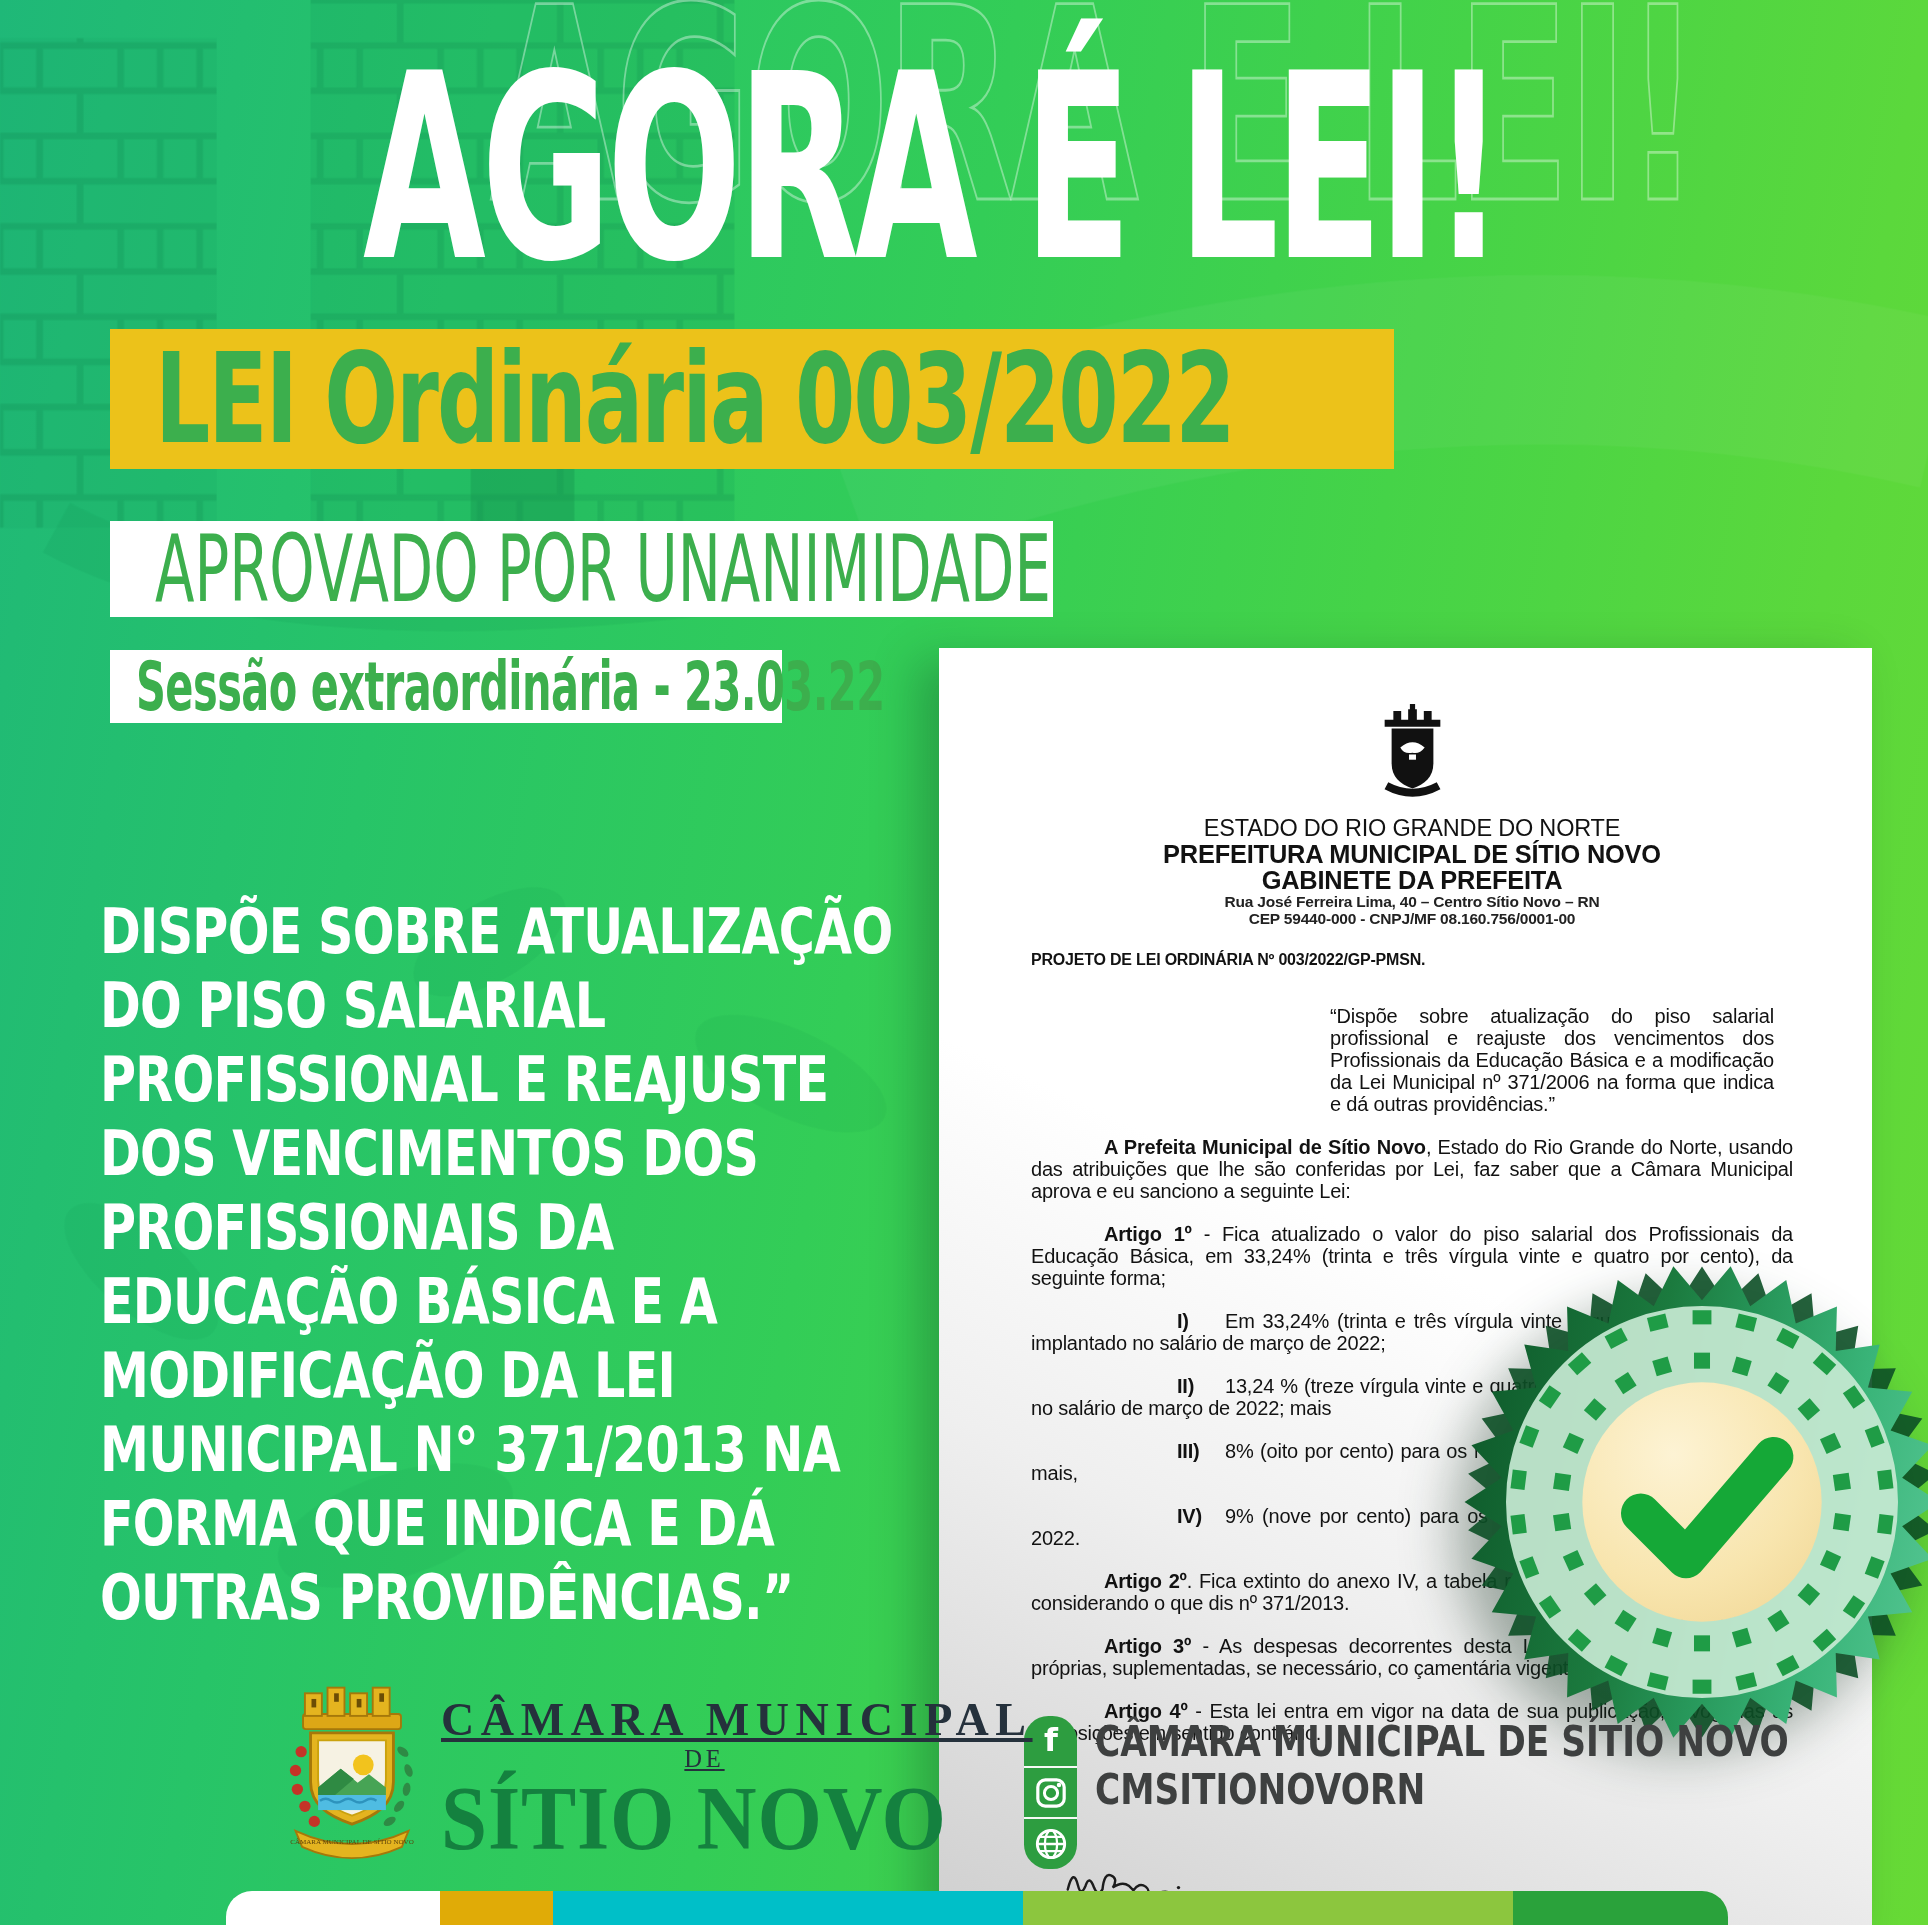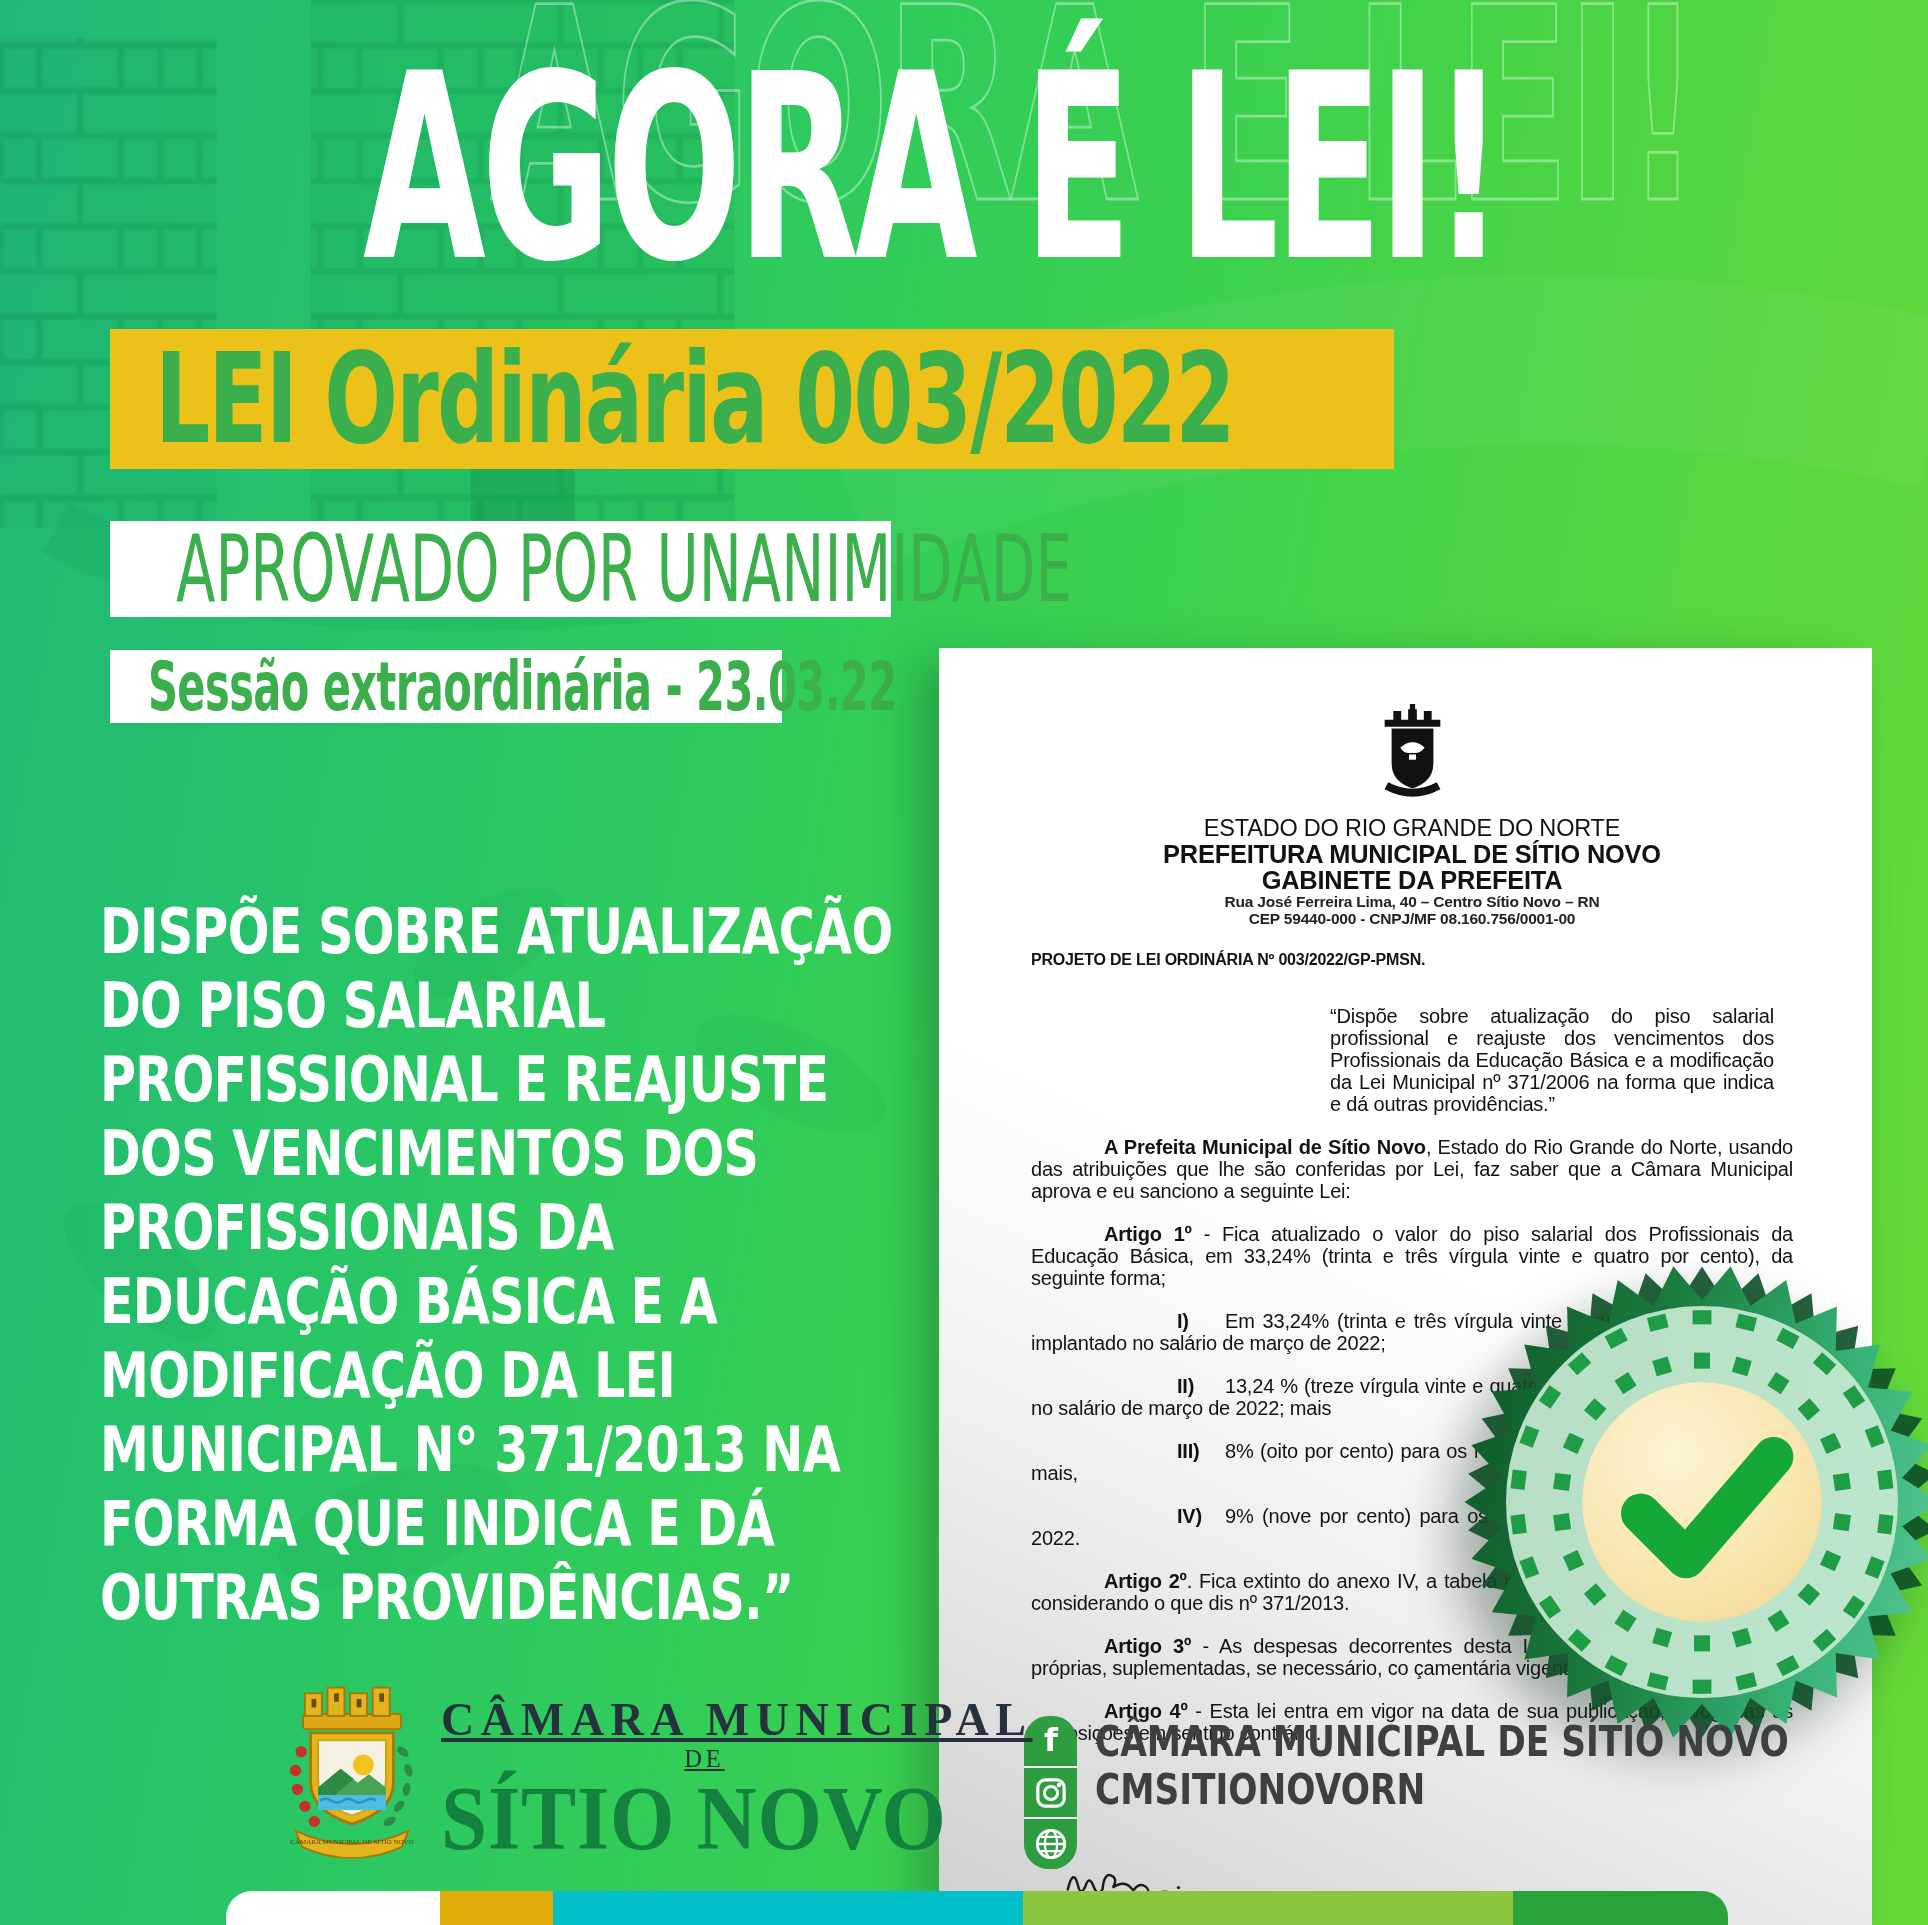--- a/index.html
+++ b/index.html
@@ -13,23 +13,23 @@
   
   .echo-title{left:490px;top:-28px;font-family:"DejaVu Sans",sans-serif;font-weight:bold;
     font-size:268px;line-height:1;color:transparent;-webkit-text-stroke:2.8px rgba(255,255,255,.38);
     white-space:nowrap;letter-spacing:-5.6px;}
   .main-title{left:363px;top:40px;font-family:"DejaVu Sans",sans-serif;font-weight:bold;
     font-size:256px;line-height:1;color:#ffffff;white-space:nowrap;letter-spacing:-7.5px;}
   
   .badge{display:flex;align-items:center;}
   .law-badge{left:110px;top:329px;width:1284px;height:140px;background:#ecc21a;padding-left:45px;box-sizing:border-box;}
   .law-badge .txt{font-family:"DejaVu Sans",sans-serif;font-weight:bold;font-size:124px;color:#3caf4d;white-space:nowrap;letter-spacing:-2.8px;}
-  .approval-badge{left:110px;top:521px;width:781px;height:96px;background:#ffffff;padding-left:66px;box-sizing:border-box;}
+  .approval-badge{left:110px;top:521px;width:943px;height:96px;background:#ffffff;padding-left:45px;box-sizing:border-box;}
   .approval-badge .txt{font-family:"DejaVu Sans",sans-serif;font-weight:normal;font-size:93px;color:#3caf4d;white-space:nowrap;letter-spacing:0px;}
-  .session-badge{left:110px;top:650px;width:672px;height:73px;background:#ffffff;padding-left:38px;box-sizing:border-box;}
+  .session-badge{left:110px;top:650px;width:672px;height:73px;background:#ffffff;padding-left:26px;box-sizing:border-box;}
   .session-badge .txt{font-family:"DejaVu Sans",sans-serif;font-weight:bold;font-size:67px;color:#3caf4d;white-space:nowrap;letter-spacing:-0.9px;}
   
   .law-summary{left:100px;top:821px;width:1036px;font-family:"DejaVu Sans",sans-serif;font-weight:bold;
     font-size:63px;line-height:74px;color:#ffffff;white-space:pre-line;letter-spacing:-0.9px;}
   
   .paper{left:939px;top:648px;width:933px;height:1278px;
     background:linear-gradient(205deg,#ffffff 48%,#efefef 70%,#cfcfcf 100%);
     box-shadow:-21px 13px 43px rgba(10,60,35,.30);
     color:#121212;}
   .paper-inner{position:absolute;left:92px;top:52px;width:762px;font-size:20px;line-height:22px;letter-spacing:-0.2px;}

